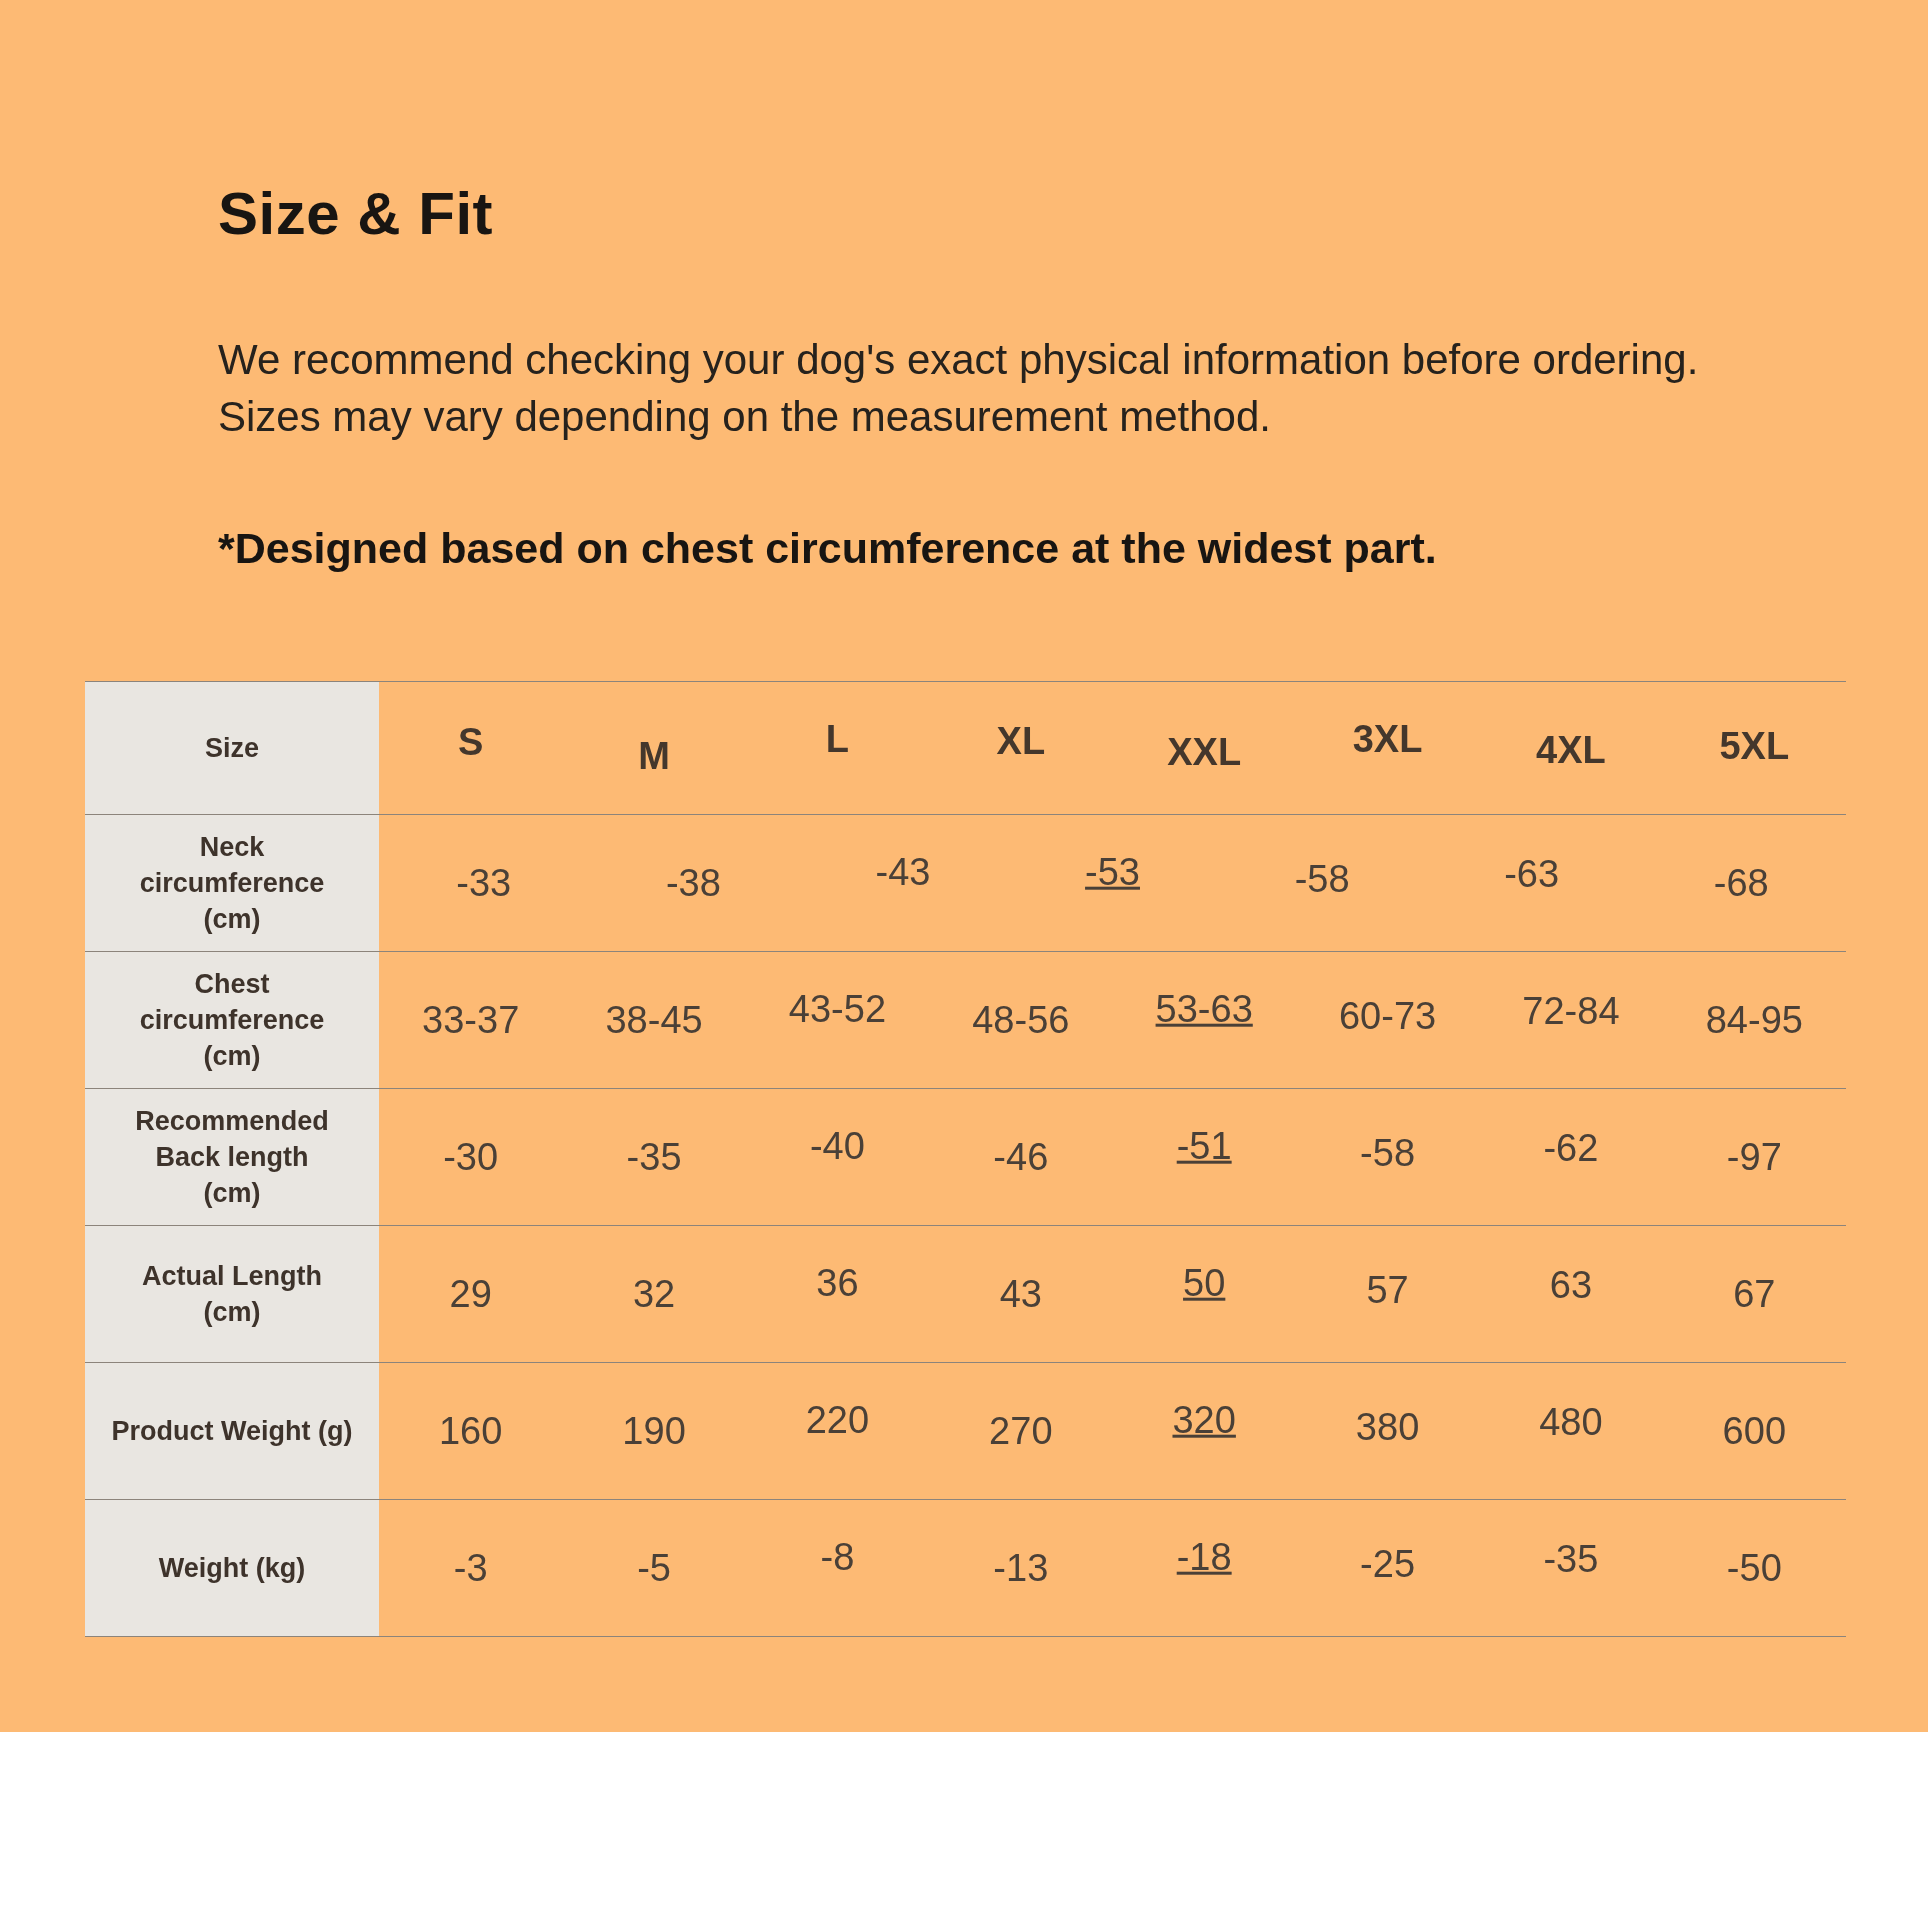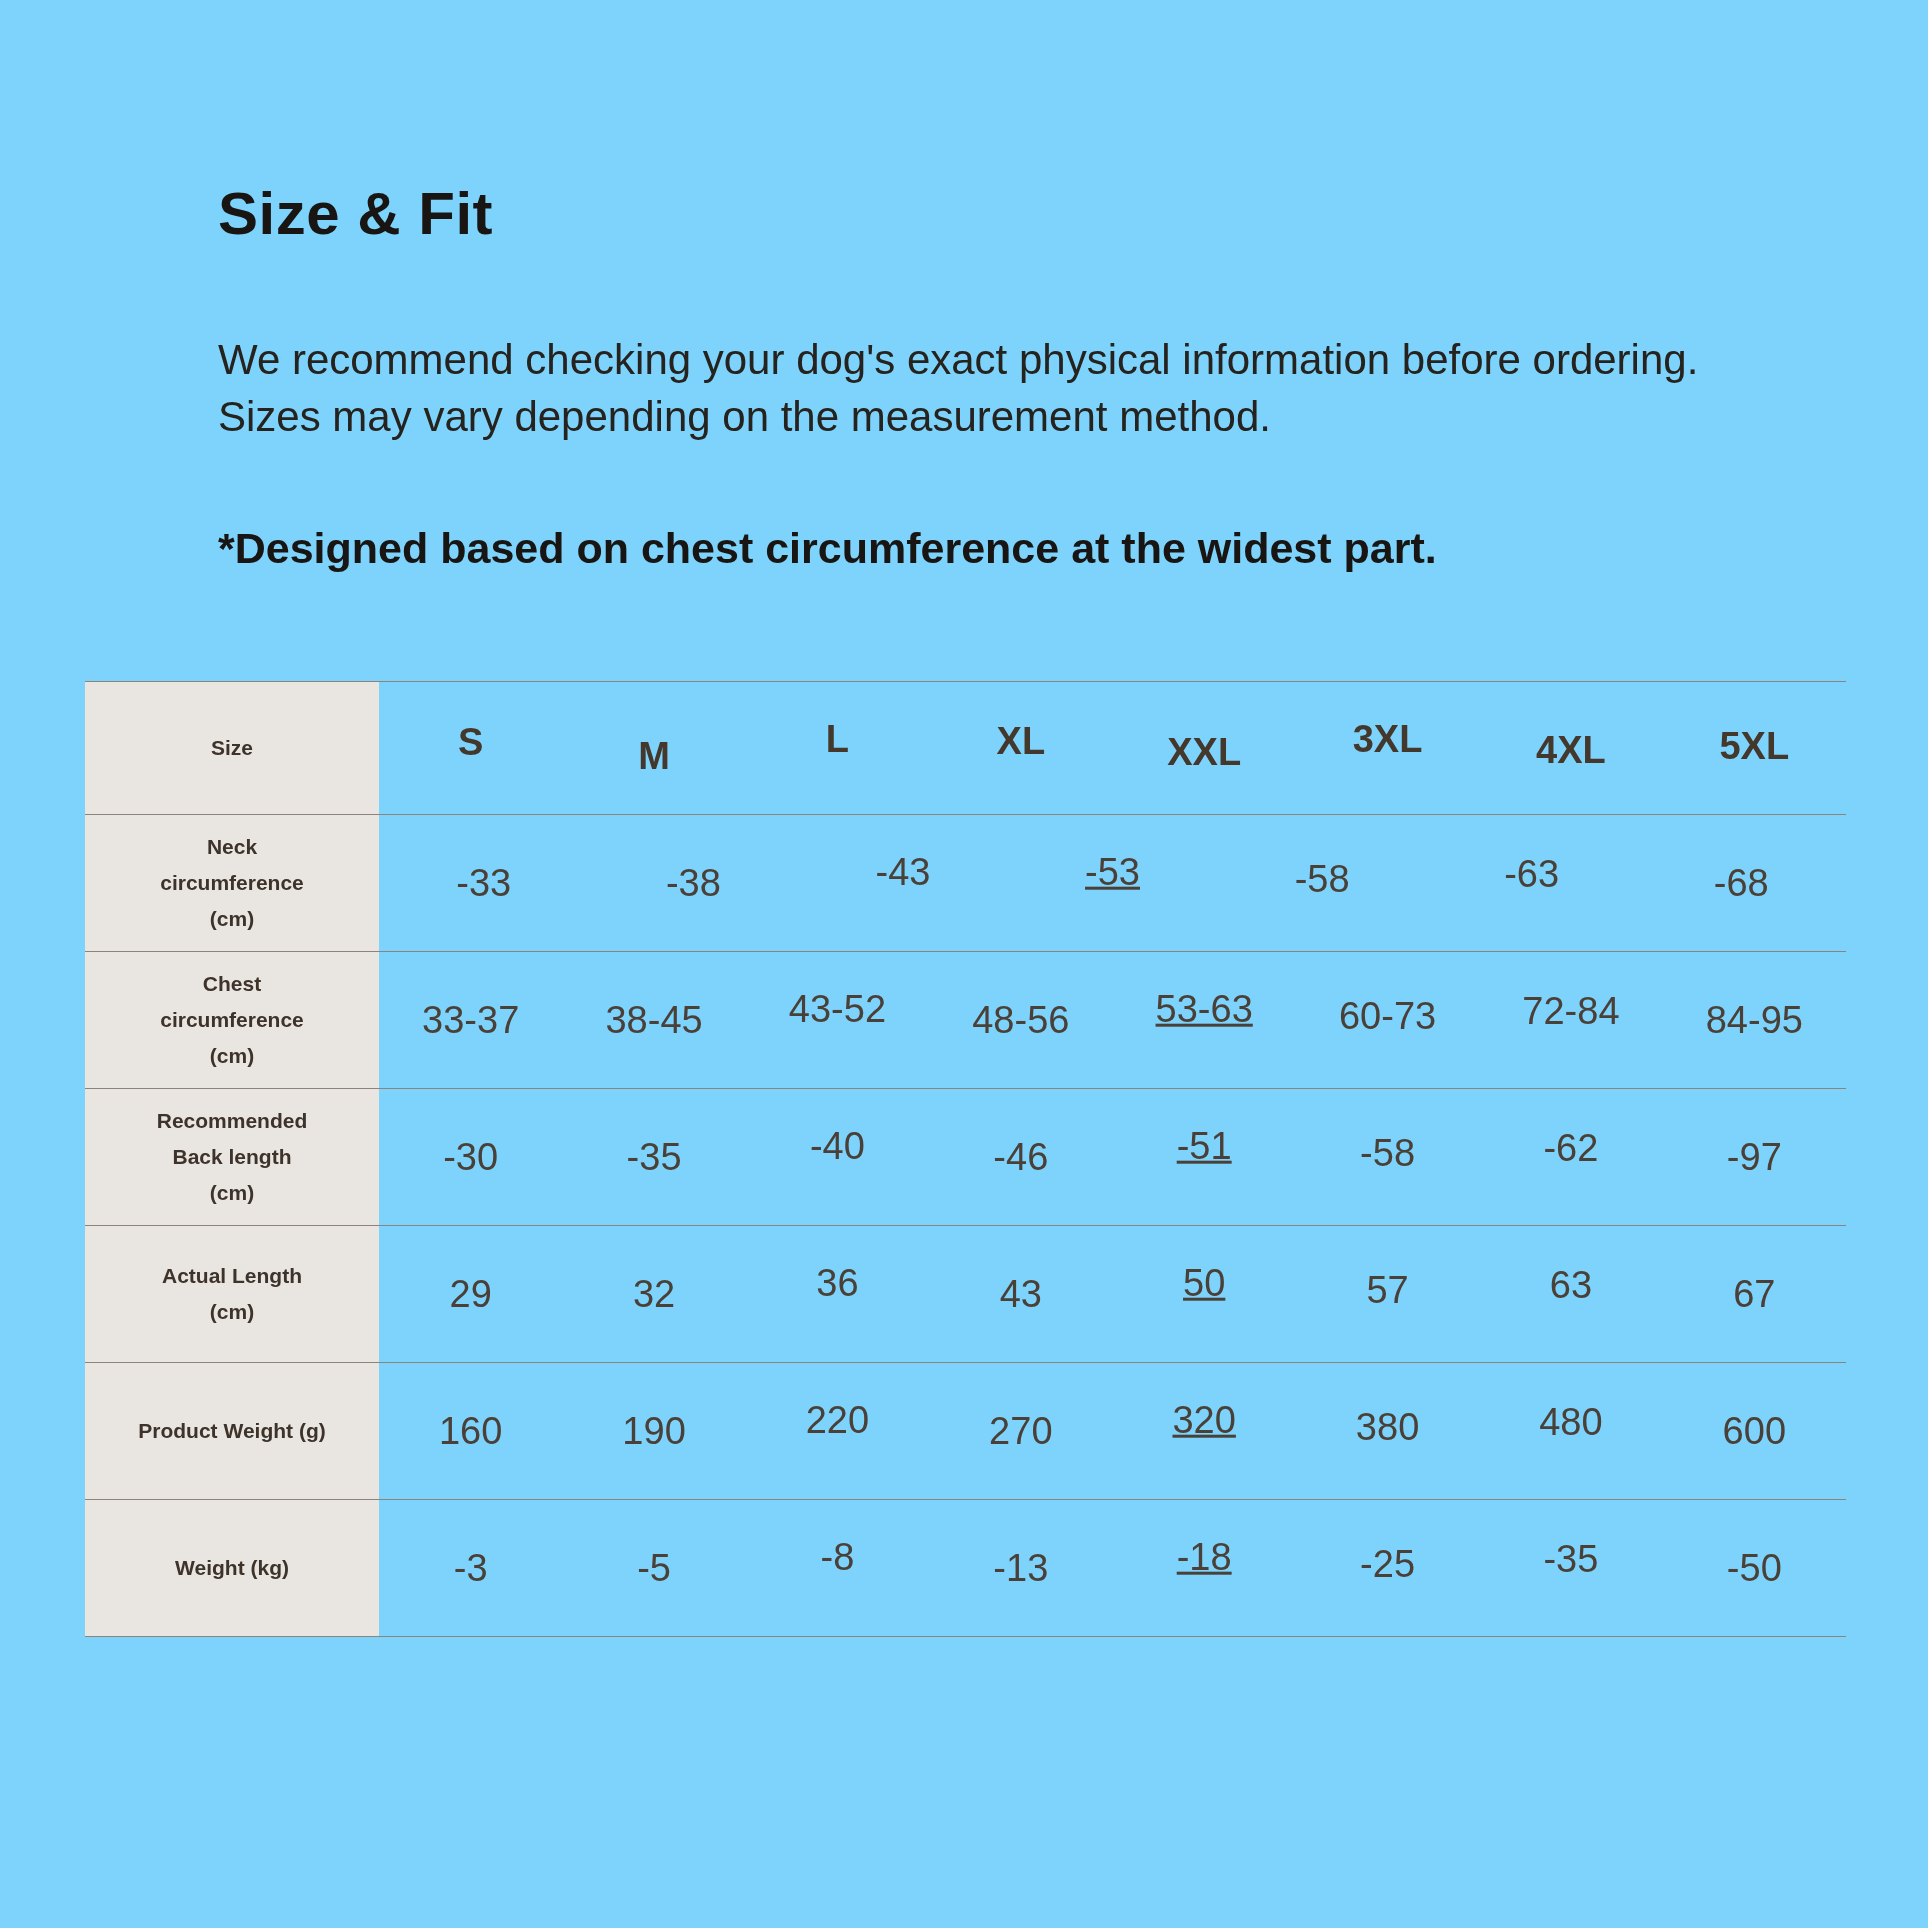--- a/index.html
+++ b/index.html
@@ -1,20 +1,20 @@
 <!DOCTYPE html>
 <html style="font-size:15px"><head>
 <meta charset="utf-8">
 <style>
   html,body{margin:0;padding:0;}
   .page{
     position:relative;
     width:1928px;
-    height:1928px;
-    background:#7dd3fc;
+    height:1732px;
+    background:#fdba74;
     font-family:"Liberation Sans", sans-serif;
     overflow:hidden;
   }
   .title{
     position:absolute;
     left:218px;
     top:179px;
     margin:0;
     font-size:60px;
     font-weight:bold;
@@ -60,21 +60,21 @@
   .label-cell{
     flex:0 0 294px;
     width:294px;
     background:#E9E6E1;
     display:flex;
     flex-direction:column;
     justify-content:center;
     align-items:center;
     text-align:center;
     font-weight:bold;
-    font-size:21px;
+    font-size:27px;
     line-height:36px;
     color:#3E332B;
   }
   .head-cell,.data-cell{
     flex:1 1 0;
     display:flex;
     align-items:center;
     justify-content:center;
   }
   .head-cell{

